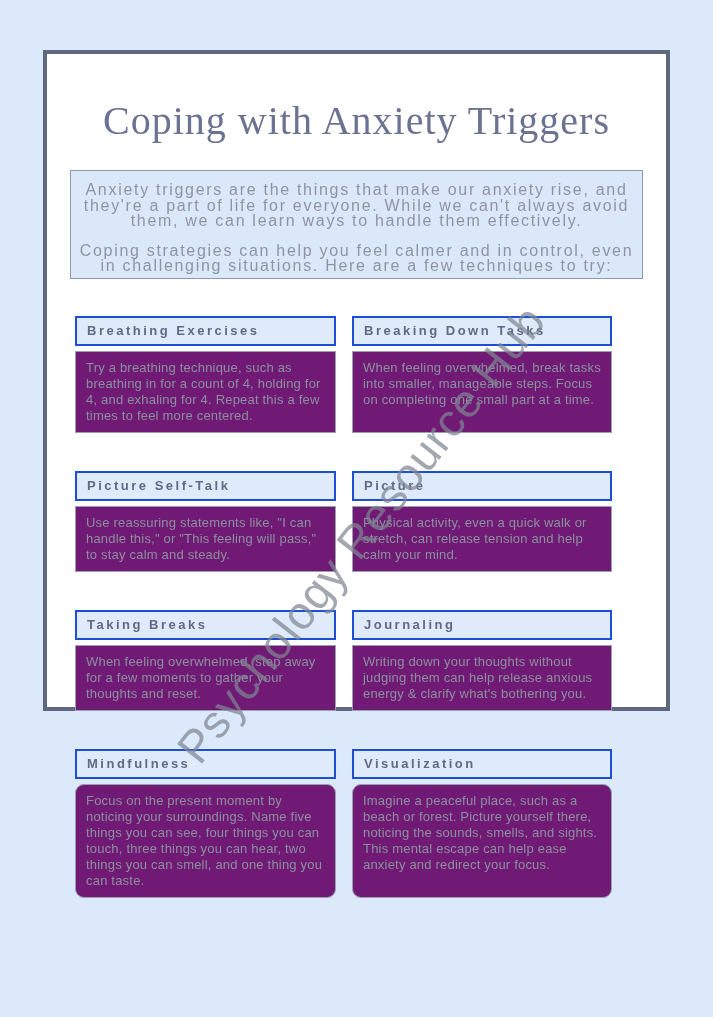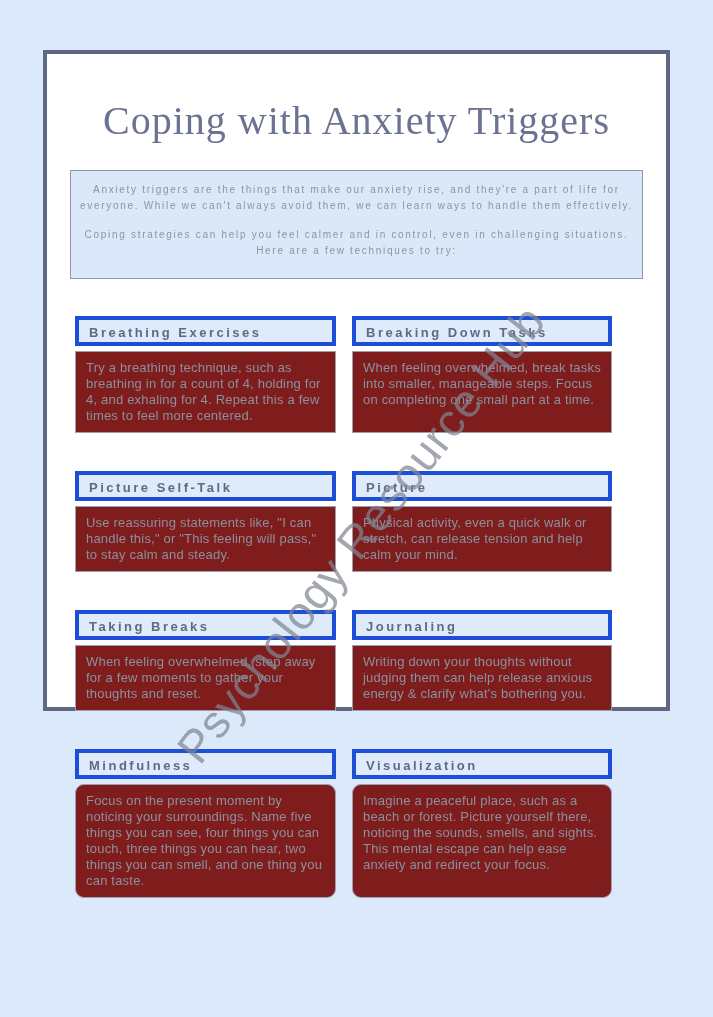--- a/index.html
+++ b/index.html
@@ -36,21 +36,21 @@
   }
   .intro-box {
     margin: 25px auto 0 auto;
     width: 573px;
     height: 109px;
     box-sizing: border-box;
     background: #dbe8f9;
     border: 1px solid #8d97af;
     padding: 11px 8px 0 8px;
     text-align: center;
-    font-size: 10px;
+    font-size: 16px;
     line-height: 15.5px;
     letter-spacing: 1.7px;
     color: #8f94a3;
   }
   .intro-box p { margin: 0; }
   .intro-box p + p { margin-top: 14px; }
 
   .grid {
     margin: 37px 0 0 28px;
     width: 537px;
@@ -60,35 +60,35 @@
     row-gap: 38px;
   }
   .card {
     display: flex;
     flex-direction: column;
   }
   .card-header {
     box-sizing: border-box;
     height: 30px;
     background: #dfebfa;
-    border: 4px solid #1d4ed8;
+    border: 2px solid #1d4ed8;
     padding: 0 10px;
     line-height: 26px;
     font-size: 13px;
     font-weight: bold;
     letter-spacing: 2.5px;
     color: #5e6a86;
     white-space: nowrap;
     overflow: hidden;
   }
   .card-body {
     margin-top: 5px;
     flex: 1;
     box-sizing: border-box;
-    background: #7f1d1d;
+    background: #701a75;
     border: 1px solid #98a0b2;
     padding: 8px 10px;
     font-size: 13px;
     line-height: 16px;
     letter-spacing: 0.2px;
     color: #8b909f;
   }
   .r1 .card-body { min-height: 78px; }
   .r2 .card-body { min-height: 64px; }
   .r3 .card-body { min-height: 66px; }

